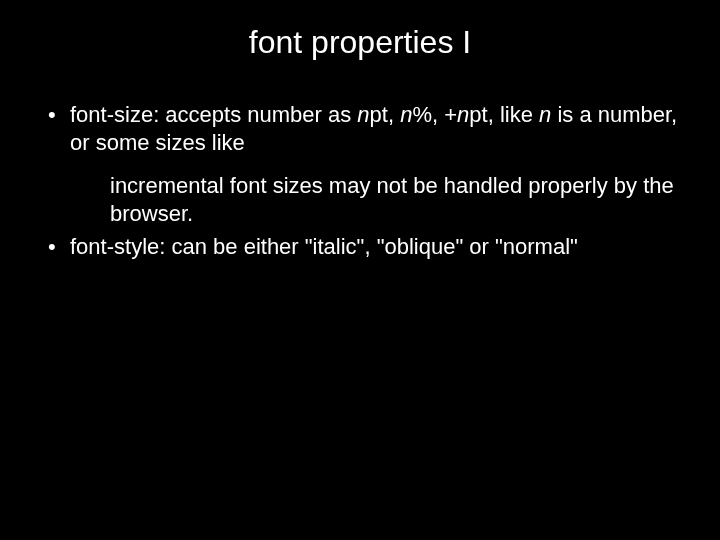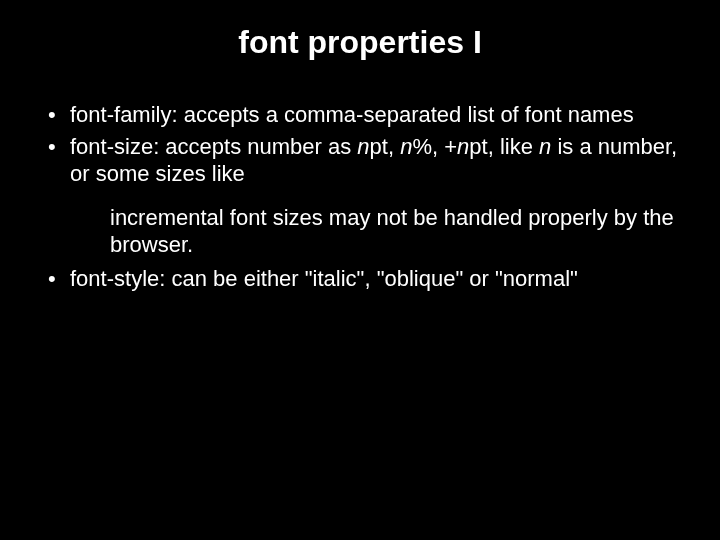--- a/index.html
+++ b/index.html
@@ -1,34 +1,33 @@
 <!DOCTYPE html>
 <html><head>
 <meta charset="utf-8">
 <style>
   html,body{margin:0;padding:0;width:720px;height:540px;background:#000;color:#fff;font-family:Arial,Helvetica,sans-serif;overflow:hidden}
   .slide{width:720px;height:540px;box-sizing:border-box;position:relative}
-  .title{font-size:32px;text-align:center;padding-top:24px;padding-bottom:40px;font-weight:700}
+  .title{font-size:32px;text-align:center;padding-top:24px;padding-bottom:40px;font-weight:400}
   .body{padding:0 30px;font-size:22px;line-height:1.25}
   ul.top{list-style:none;margin:0;padding:0}
   ul.top>li{position:relative;padding-left:40px;margin-bottom:4px}
   ul.top>li::before{content:"•";position:absolute;left:18px;top:0}
   .sub{padding-left:36px;font-size:20px;margin-top:6px;margin-bottom:6px}
   .sub-row{display:flex;gap:0;white-space:pre}
   .note{padding-left:40px;margin-top:16px;margin-bottom:6px}
   .it{font-style:italic}
 </style>
 </head>
 <body>
 
 <div class="slide">
   <div class="title">font properties I</div>
   <div class="body">
     <ul class="top">
-      <li>font-family: accepts a comma-separated list of font names</li>
       <li>
         <span>font-size: accepts number as </span><span class="it">n</span><span>pt, </span><span class="it">n</span><span>%, +</span><span class="it">n</span><span>pt, like </span><span class="it">n</span><span> is a number, or some sizes like</span>
         <div class="sub">
         </div>
         <div class="note">incremental font sizes may not be handled properly by the browser.</div>
       </li>
       <li>font-style: can be either "italic", "oblique" or "normal"</li>
     </ul>
   </div>
 </div>

